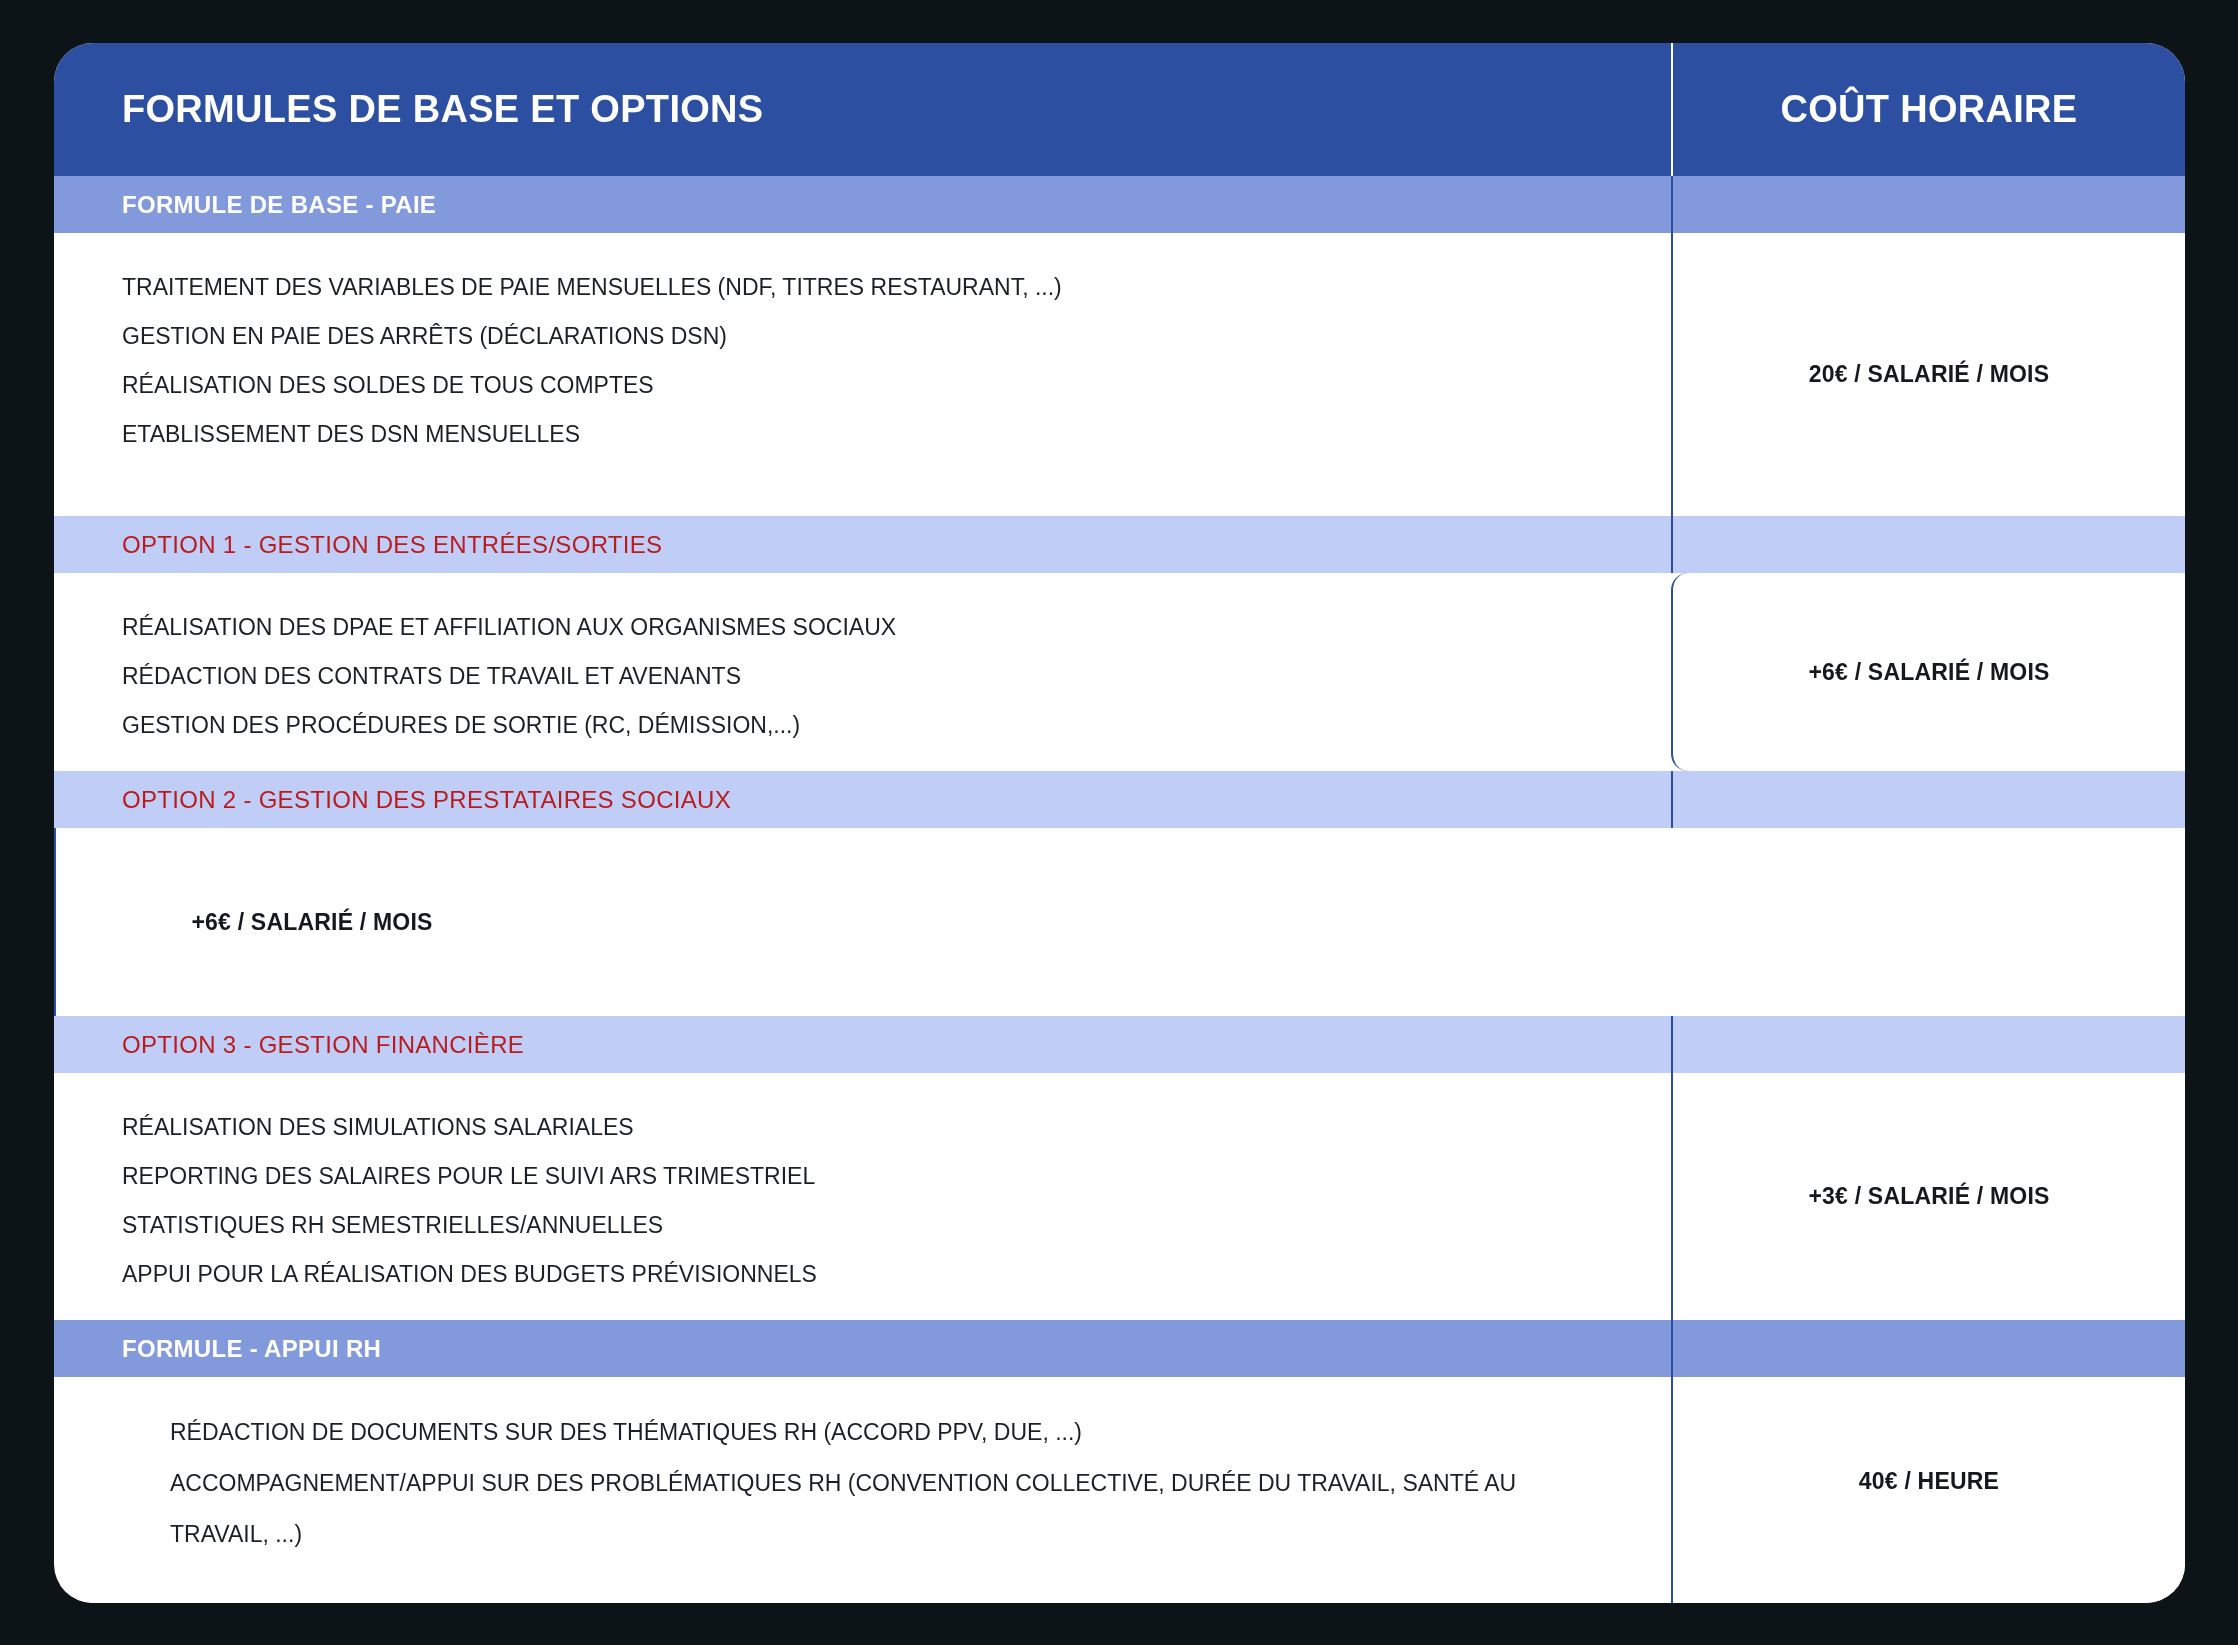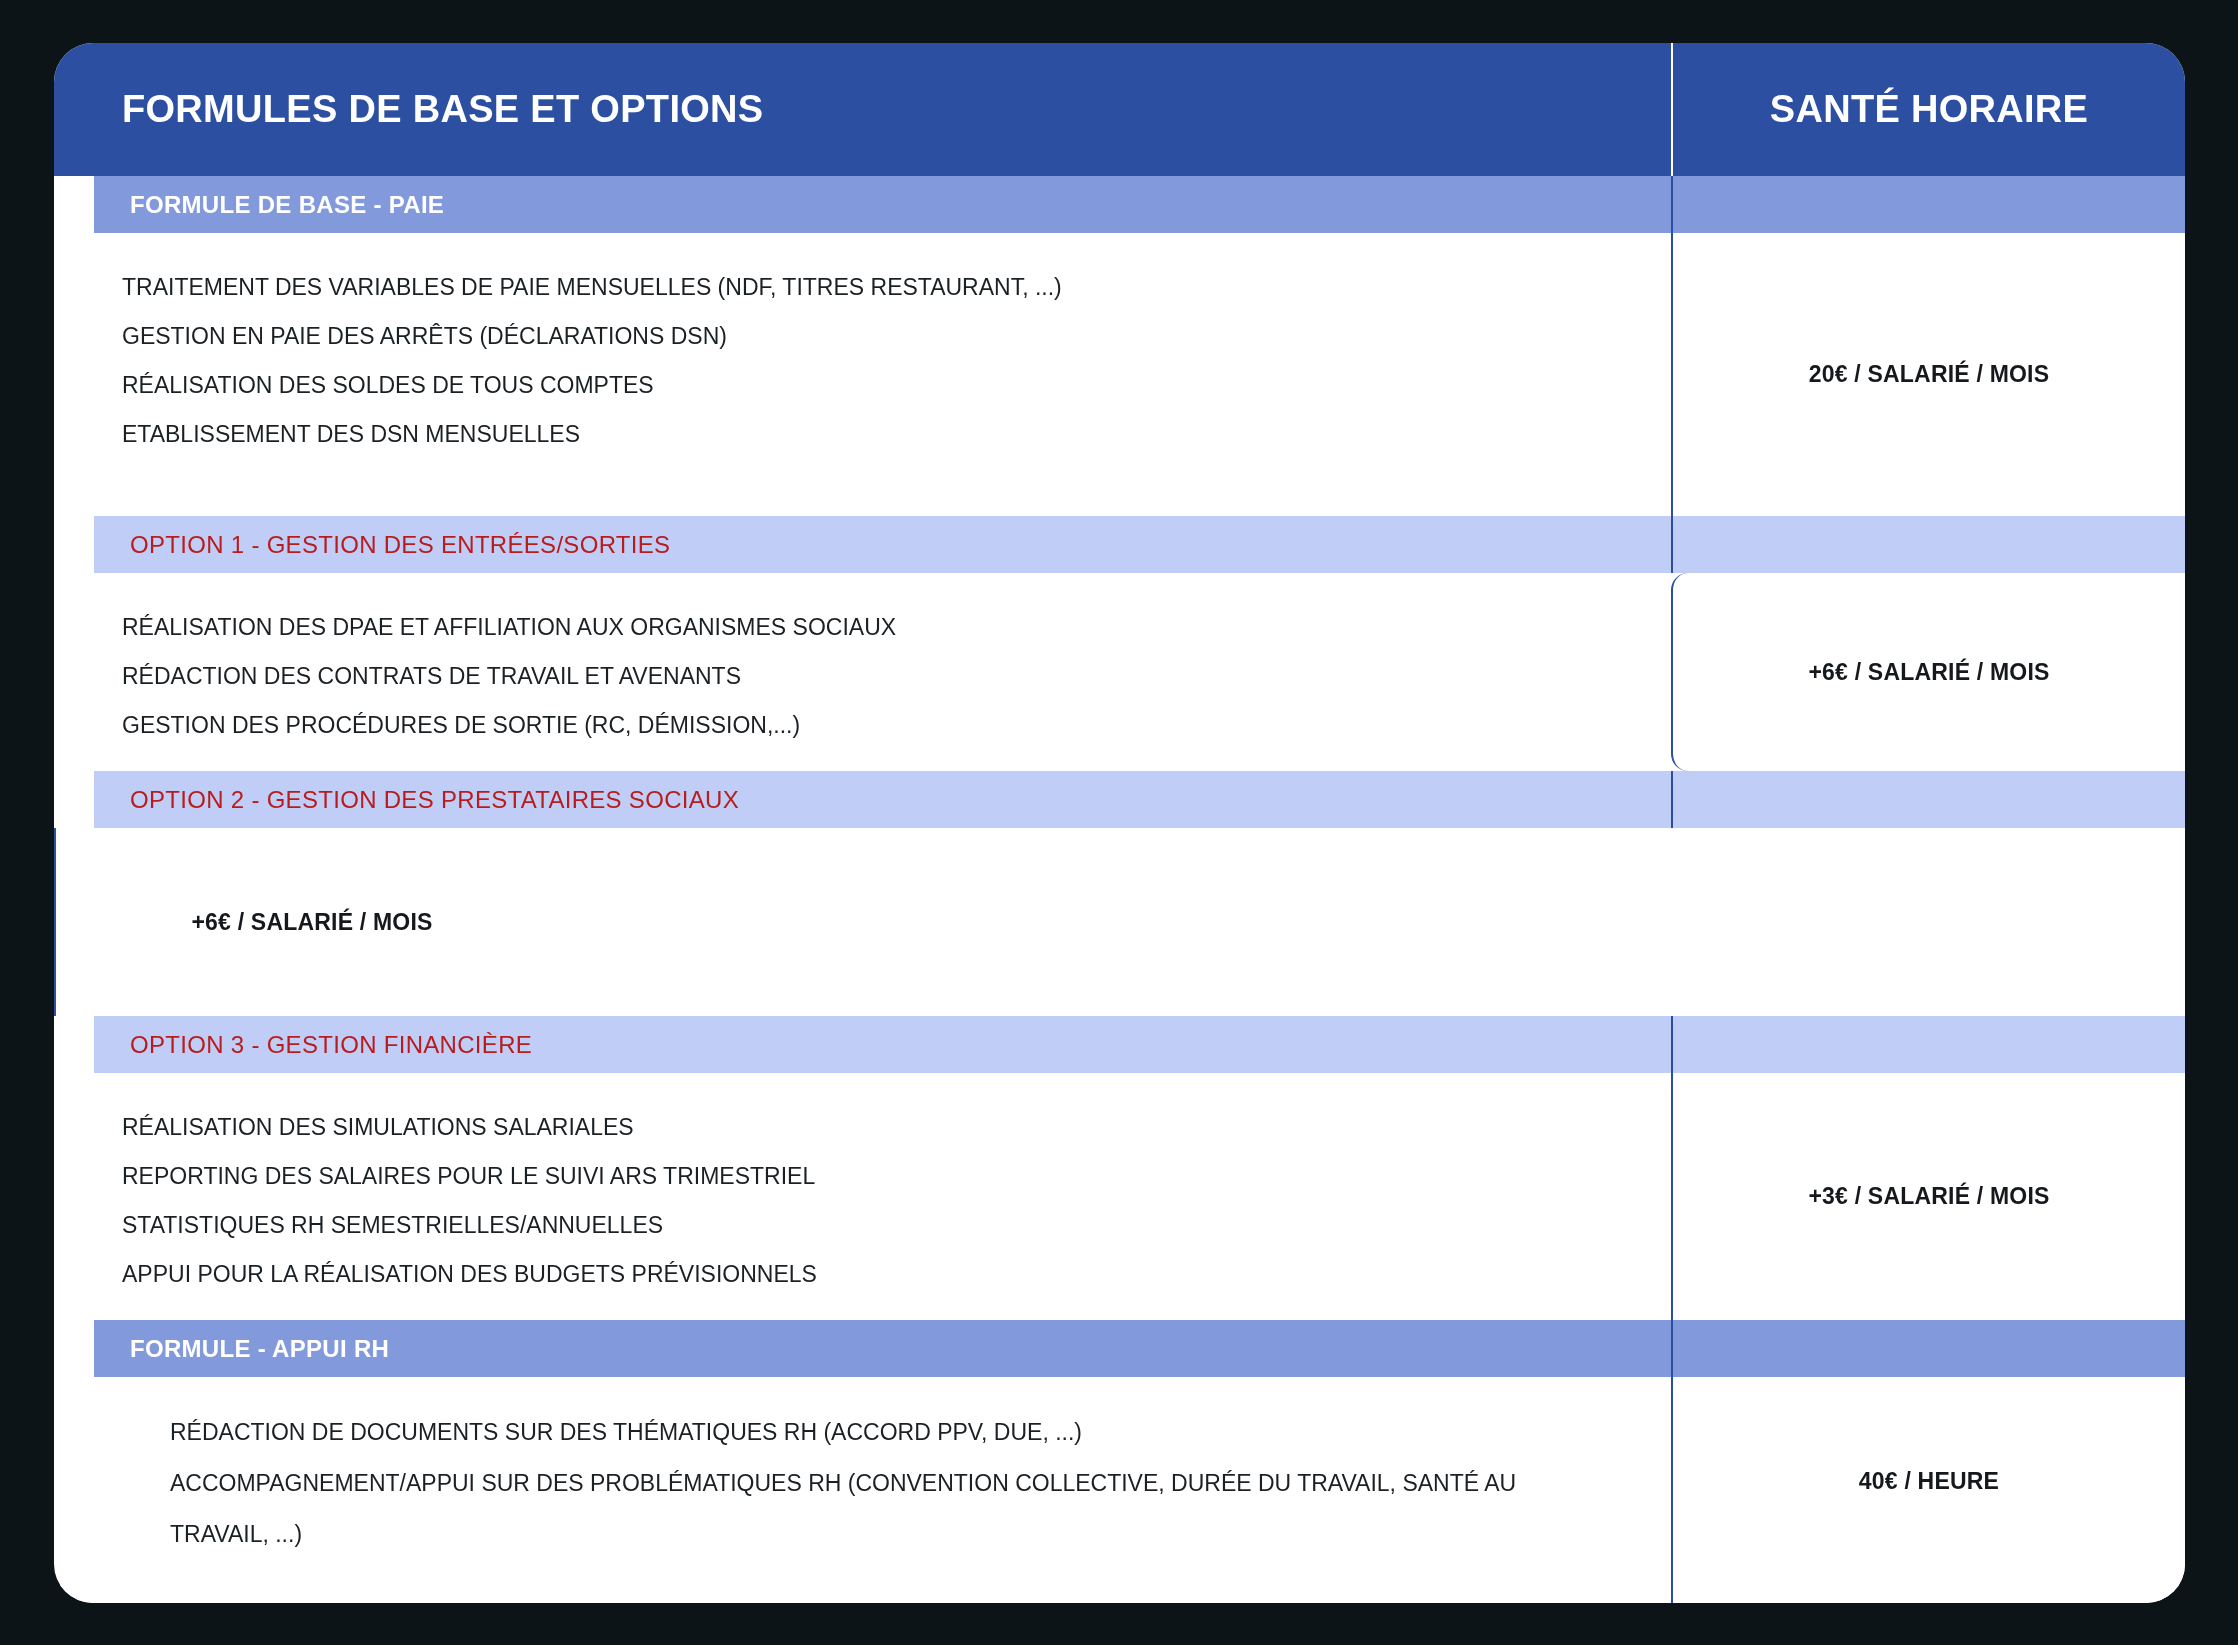--- a/index.html
+++ b/index.html
@@ -82,24 +82,23 @@
     text-align: center;
   }
 
   
   .band {
     height: 57px;
   }
   .band .left {
     display: flex;
     align-items: center;
-    padding-left: 36px;
+    padding-left: 68px;
     font-size: 24px;
     letter-spacing: 0.3px;
-    margin-left: 40px;
   }
   .band.dark .left {
     background: #8299dc;
     color: #ffffff;
     font-weight: bold;
   }
   .band.dark .right {
     background: #8299dc;
   }
   .band.light .left {
@@ -148,21 +147,21 @@
   .spacer .right { flex: 0 0 514px; background: #ffffff; border-left: 2.8px solid #2c4fa2; box-sizing: border-box; }
 </style>
 </head>
 <body>
 
 <div class="page">
   <div class="card">
 
     <div class="table-head">
       <div class="head-left">FORMULES DE BASE ET OPTIONS</div>
-      <div class="head-right">SANTÉ HORAIRE</div>
+      <div class="head-right">COÛT HORAIRE</div>
     </div>
 
     <div class="row band dark">
       <div class="left">FORMULE DE BASE - PAIE</div>
       <div class="right"></div>
     </div>
     <div class="row content r-base">
       <div class="left">
         <div class="line">TRAITEMENT DES VARIABLES DE PAIE MENSUELLES (NDF, TITRES RESTAURANT, ...)</div>
         <div class="line">GESTION EN PAIE DES ARRÊTS (DÉCLARATIONS DSN)</div>

